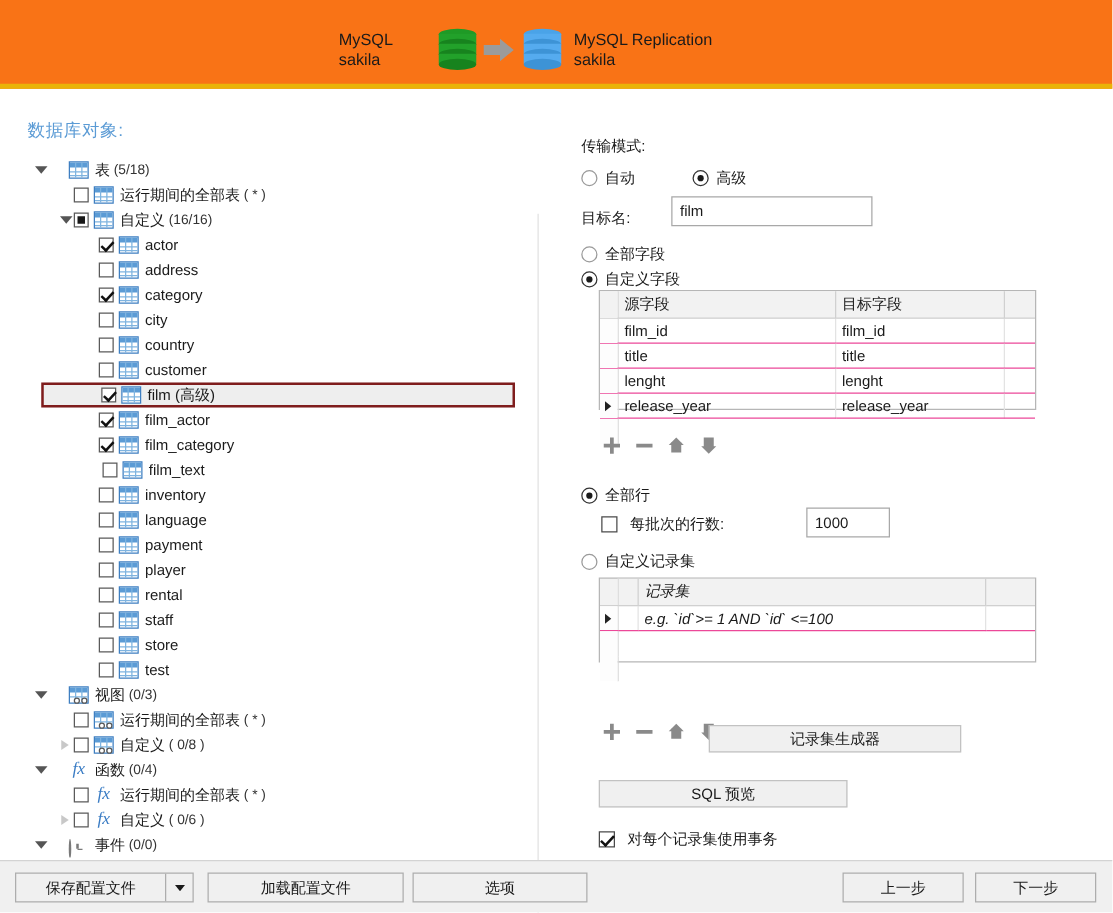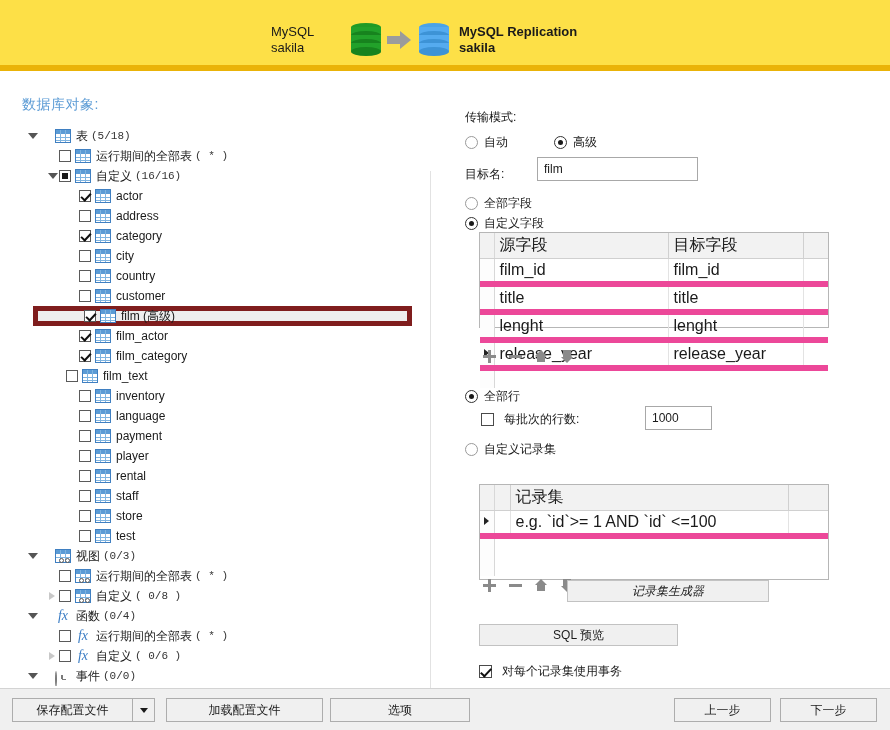--- a/index.html
+++ b/index.html
@@ -10,31 +10,31 @@
     font-family: "Liberation Sans", "DejaVu Sans", sans-serif;
     font-size: 12px;
     color: #1a1a1a;
     overflow: hidden;
   }
   #app { position: relative; width: 890px; height: 730px; background:#fff; }
 
   
   .header {
     position: absolute; left:0; top:0; width:890px; height:71px;
-    background:#fde047;
-    border-bottom:6px solid #eab308;
+    background:#f97316;
+    border-bottom:4px solid #eab308;
   }
   .header-inner {
     position:absolute; left:0; top:0; width:890px; height:80px;
     display:flex; align-items:center; justify-content:center; gap:0px;
   }
   .hdr-label { font-size:13px; line-height:16px; color:#1a1a1a; }
   .hdr-label .l2 { display:block; }
   .hdr-left { text-align:left; width:72px; margin-right:8px; }
-  .hdr-right { text-align:left; width:160px; margin-left:10px;font-weight:bold; }
+  .hdr-right { text-align:left; width:160px; margin-left:10px; }
 
   .db-icon { width:30px; height:34px; position:relative; display:inline-block; }
   .db-icon .e { position:absolute; left:0; width:30px; height:9px; border-radius:50%/50%; }
   .db-icon .body { position:absolute; left:0; width:30px; }
   .arrow-icon { width:26px; height:22px; position:relative; margin:0 6px; }
   .arrow-icon .shaft { position:absolute; left:0; top:7px; width:14px; height:8px; background:#9b9b9b; }
   .arrow-icon .head {
     position:absolute; left:13px; top:2px; width:0; height:0;
     border-top:9px solid transparent; border-bottom:9px solid transparent;
     border-left:11px solid #9b9b9b;
@@ -49,23 +49,23 @@
   .panel-title {
     position:absolute; left:22px; top:15px;
     font-size:14px; color:#5b9bd5; letter-spacing:0.5px;
   }
   .tree { position:absolute; left:0; top:45px; width:430px; height:560px; overflow:hidden; }
 
   .tnode {
     position:relative; height:20px; line-height:20px;
     display:flex; align-items:center; white-space:nowrap;
   }
-  .tnode.sel { background:#eeeeee; border:5px solid #7f1d1d; height:20px; }
+  .tnode.sel { background:#eeeeee; border:2px solid #7f1d1d; height:20px; }
   .tnode .lbl { font-size:12px; color:#1a1a1a; }
-  .tnode .cnt { font-size:11px; color:#333; margin-left:3px;font-family:Liberation Mono, monospace; }
+  .tnode .cnt { font-size:11px; color:#333; margin-left:3px; }
 
   .twisty { width:14px; height:14px; position:relative; flex:0 0 14px; }
   .twisty.open::before {
     content:""; position:absolute; left:3px; top:4px;
     border-left:5px solid transparent; border-right:5px solid transparent;
     border-top:6px solid #555;
   }
   .tri-right-outline {
     position:absolute; left:4px; top:3px; width:0; height:0;
     border-top:4.5px solid transparent; border-bottom:4.5px solid transparent;
@@ -117,25 +117,25 @@
   .rrow { display:flex; align-items:center; gap:6px; }
 
   .txtinput {
     border:1px solid #a8a8a8; background:#fff; height:24px; font-size:12px;
     padding:0 6px; line-height:22px; color:#1a1a1a; font-family:inherit;
   }
 
   .gridbox { border:1px solid #b6b6b6; background:#fff; position:relative; }
   .gtable { border-collapse:collapse; width:100%; table-layout:fixed; }
   .gtable th, .gtable td {
-    font-weight:normal; font-size:16px; text-align:left;
+    font-weight:normal; font-size:12px; text-align:left;
     padding:2px 5px; height:20px; color:#1a1a1a;
   }
   .gtable th { background:#f2f2f2; border-bottom:1px solid #d0d0d0; border-right:1px solid #d0d0d0; }
-  .gtable td { border-bottom:6px solid #ec4899; border-right:1px solid #e3e3e3; }
+  .gtable td { border-bottom:1px solid #ec4899; border-right:1px solid #e3e3e3; }
   .rowhdr { width:14px; background:#fdfdfd; border-right:1px solid #d8d8d8 !important;
             position:relative; padding:0 !important; }
   .rowhdr.cur::after {
     content:""; position:absolute; left:4px; top:6px; width:0; height:0;
     border-top:4px solid transparent; border-bottom:4px solid transparent; border-left:5px solid #222;
   }
   .ph { color:#9e9e9e; }
 
   .minibar { display:flex; align-items:center; gap:12px; }
   .mini { width:14px; height:14px; position:relative; cursor:default; }
@@ -366,21 +366,21 @@
             <span class="cb checked"></span>
             <span class="ico ico-table">
               <span class="hd"></span>
               <span class="v1"></span>
               <span class="v2"></span>
               <span class="h1"></span>
               <span class="h2"></span>
             </span>
             <span class="lbl">film_category</span>
           </div>
-          <div class="tnode" style="position: absolute; top: 240px; left: 52px;">
+          <div class="tnode" style="position: absolute; top: 240px; left: 68px;">
             <span class="twisty"></span>
             <span class="cb"></span>
             <span class="ico ico-table">
               <span class="hd"></span>
               <span class="v1"></span>
               <span class="v2"></span>
               <span class="h1"></span>
               <span class="h2"></span>
             </span>
             <span class="lbl">film_text</span>
@@ -646,21 +646,21 @@
         <span class="cb2"></span>
         <span class="rp-label" style="margin-left:4px;">每批次的行数:</span>
       </div>
       <input class="txtinput" style="position: absolute; left: 214px; top: 325px; width: 67px;" value="1000">
 
       <div class="rrow" style="position:absolute;left:34px;top:360px;">
         <span class="radio"></span>
         <span class="rp-label">自定义记录集</span>
       </div>
 
-      <div class="gridbox" style="position:absolute;left:48px;top:403px;width:350px;height:96px;">
+      <div class="gridbox" style="position:absolute;left:48px;top:381px;width:350px;height:68px;font-style:italic;">
         <table class="gtable" id="recordset-grid">
             <colgroup>
               <col style="width:14px">
               <col style="width:16px">
               <col style="width:278px">
               <col>
             </colgroup>
             <tbody>
               <tr>
                 <th class="rowhdr"></th>
@@ -688,21 +688,21 @@
               </tr>
             </tbody>
           </table>
       </div>
       <div class="minibar" style="position:absolute;left:51px;top:497px;">
         <span class="mini plus"></span>
         <span class="mini minus"></span>
         <span class="mini up"></span>
         <span class="mini down"></span>
       </div>
-      <div class="btn" style="position:absolute;left:136px;top:499px;width:202px;font-style:italic;">记录集生成器</div>
+      <div class="btn" style="position:absolute;left:136px;top:499px;width:202px;">记录集生成器</div>
 
       <div class="btn" style="position:absolute;left:48px;top:543px;width:199px;">SQL 预览</div>
 
       <div class="rrow" style="position:absolute;left:48px;top:582px;">
         <span class="cb2 checked"></span>
         <span class="rp-label" style="margin-left:4px;">对每个记录集使用事务</span>
       </div>
 
     </div>
   </div>

